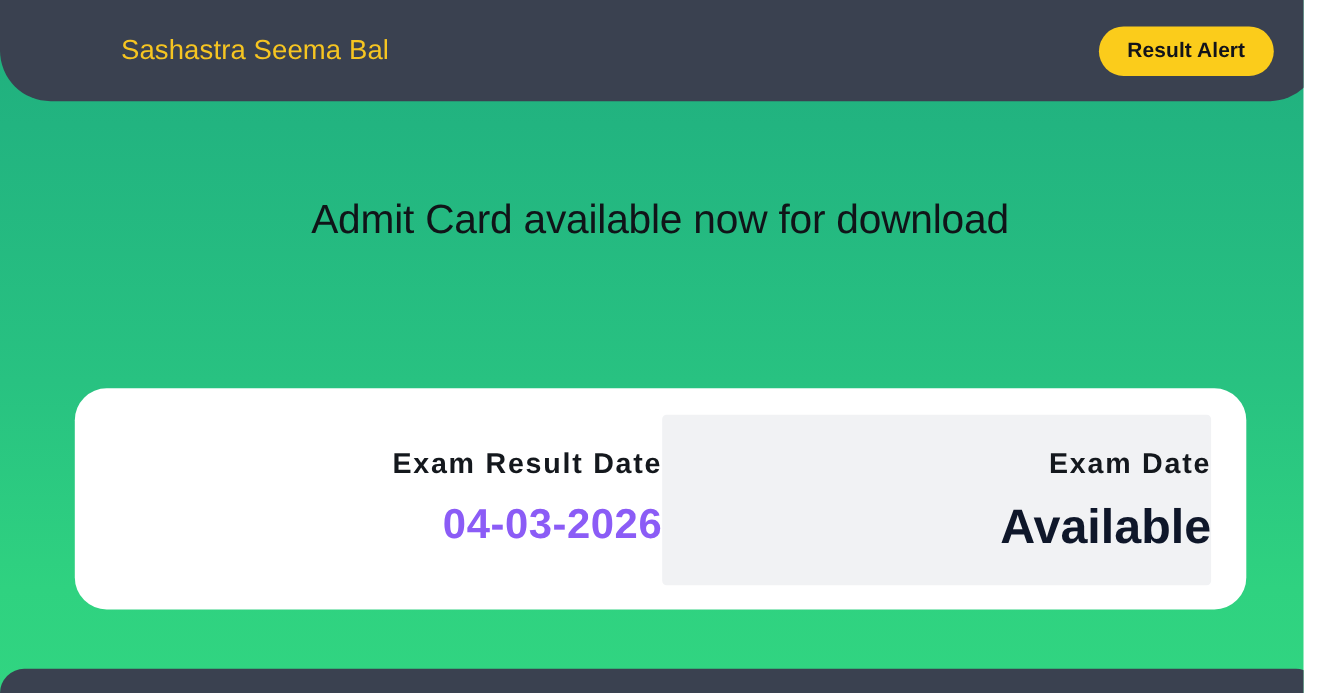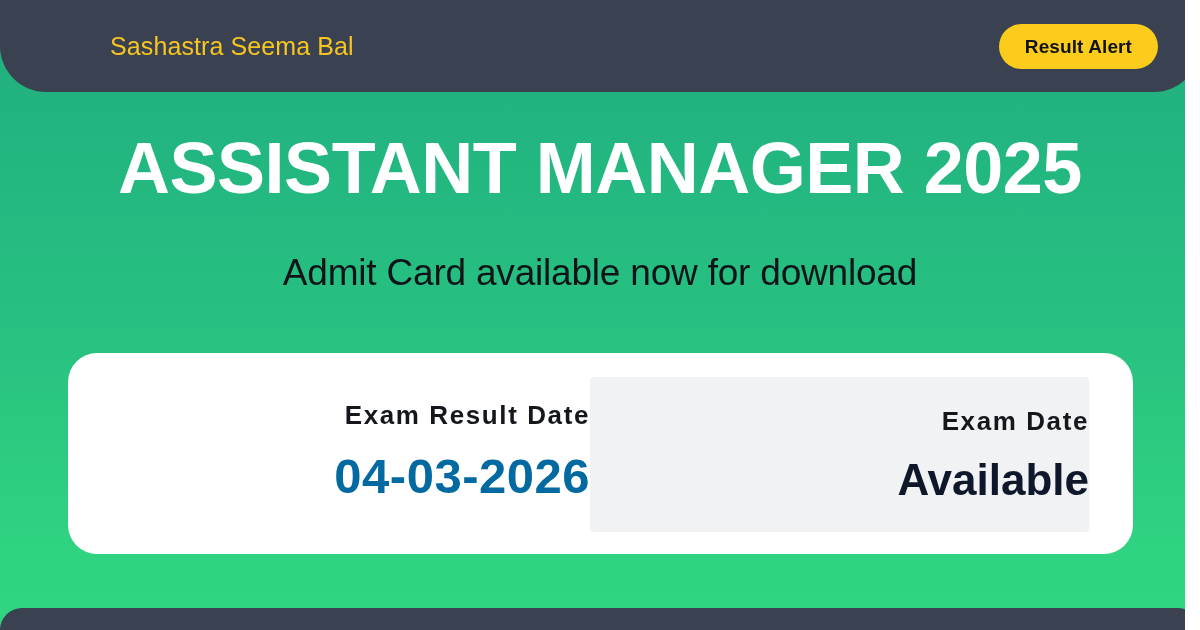--- a/index.html
+++ b/index.html
@@ -114,39 +114,39 @@
     align-items: flex-end;
     justify-content: center;
     box-sizing: border-box;
   }
 
   .info-cell.left {
     padding-bottom: 4px;
   }
 
   .info-cell.right {
-    margin: 24px 44px 22px 0;
+    margin: 24px 32px 22px 0;
     background: #f1f2f4;
     border-radius: 4px;
     flex: 0 0 499px;
   }
 
   .cell-label {
     font-size: 26px;
     font-weight: bold;
     color: #14181d;
     letter-spacing: 1.6px;
     line-height: 1;
     white-space: nowrap;
   }
 
   .cell-value {
-    font-size: 49px;
-    font-weight: bold;
-    color: #0369a1;
+    font-size: 38px;
+    font-weight: bold;
+    color: #8b5cf6;
     letter-spacing: 0.5px;
     line-height: 1;
     margin-top: 24px;
     white-space: nowrap;
   }
 
   .cell-value.status {
     color: #0f172a;
     letter-spacing: 0px;
     font-size: 44px;
@@ -169,21 +169,20 @@
 <body>
 
 <div class="poster">
 
   <div class="topbar">
     <span class="org-name">Sashastra Seema Bal</span>
     <button class="alert-badge">Result Alert</button>
   </div>
 
   <div class="headline-block">
-    <h1 class="headline">ASSISTANT MANAGER 2025</h1>
     <p class="subhead">Admit Card available now for download</p>
   </div>
 
   <div class="info-card">
 
     <div class="info-cell left">
       <div class="cell-label">Exam Result Date</div>
       <div class="cell-value">04-03-2026</div>
     </div>
 

